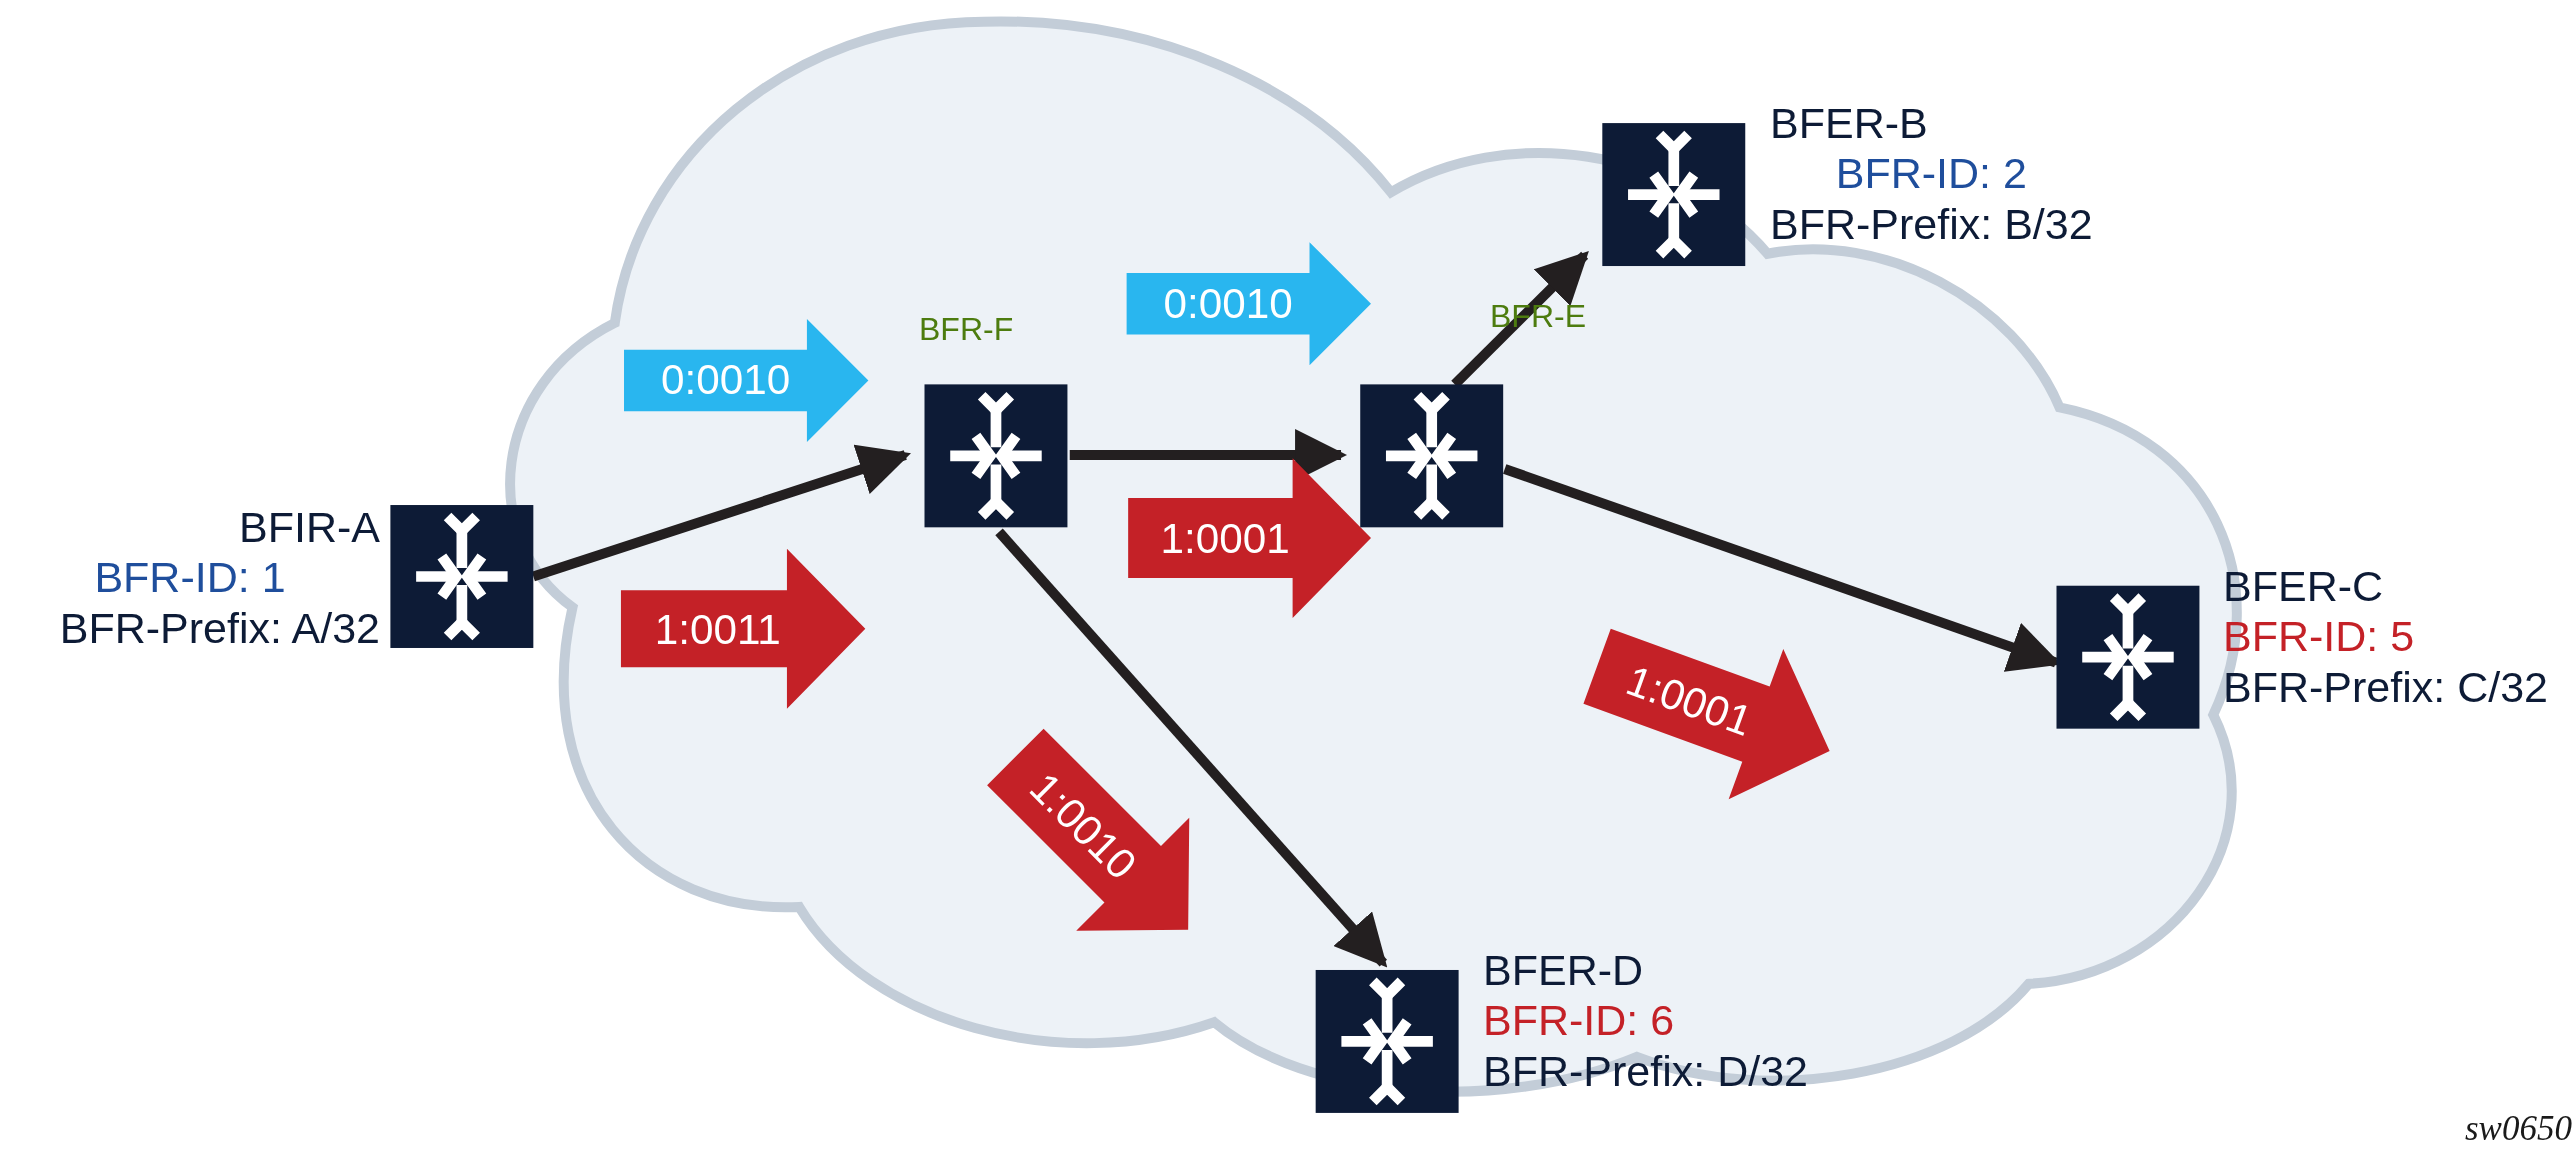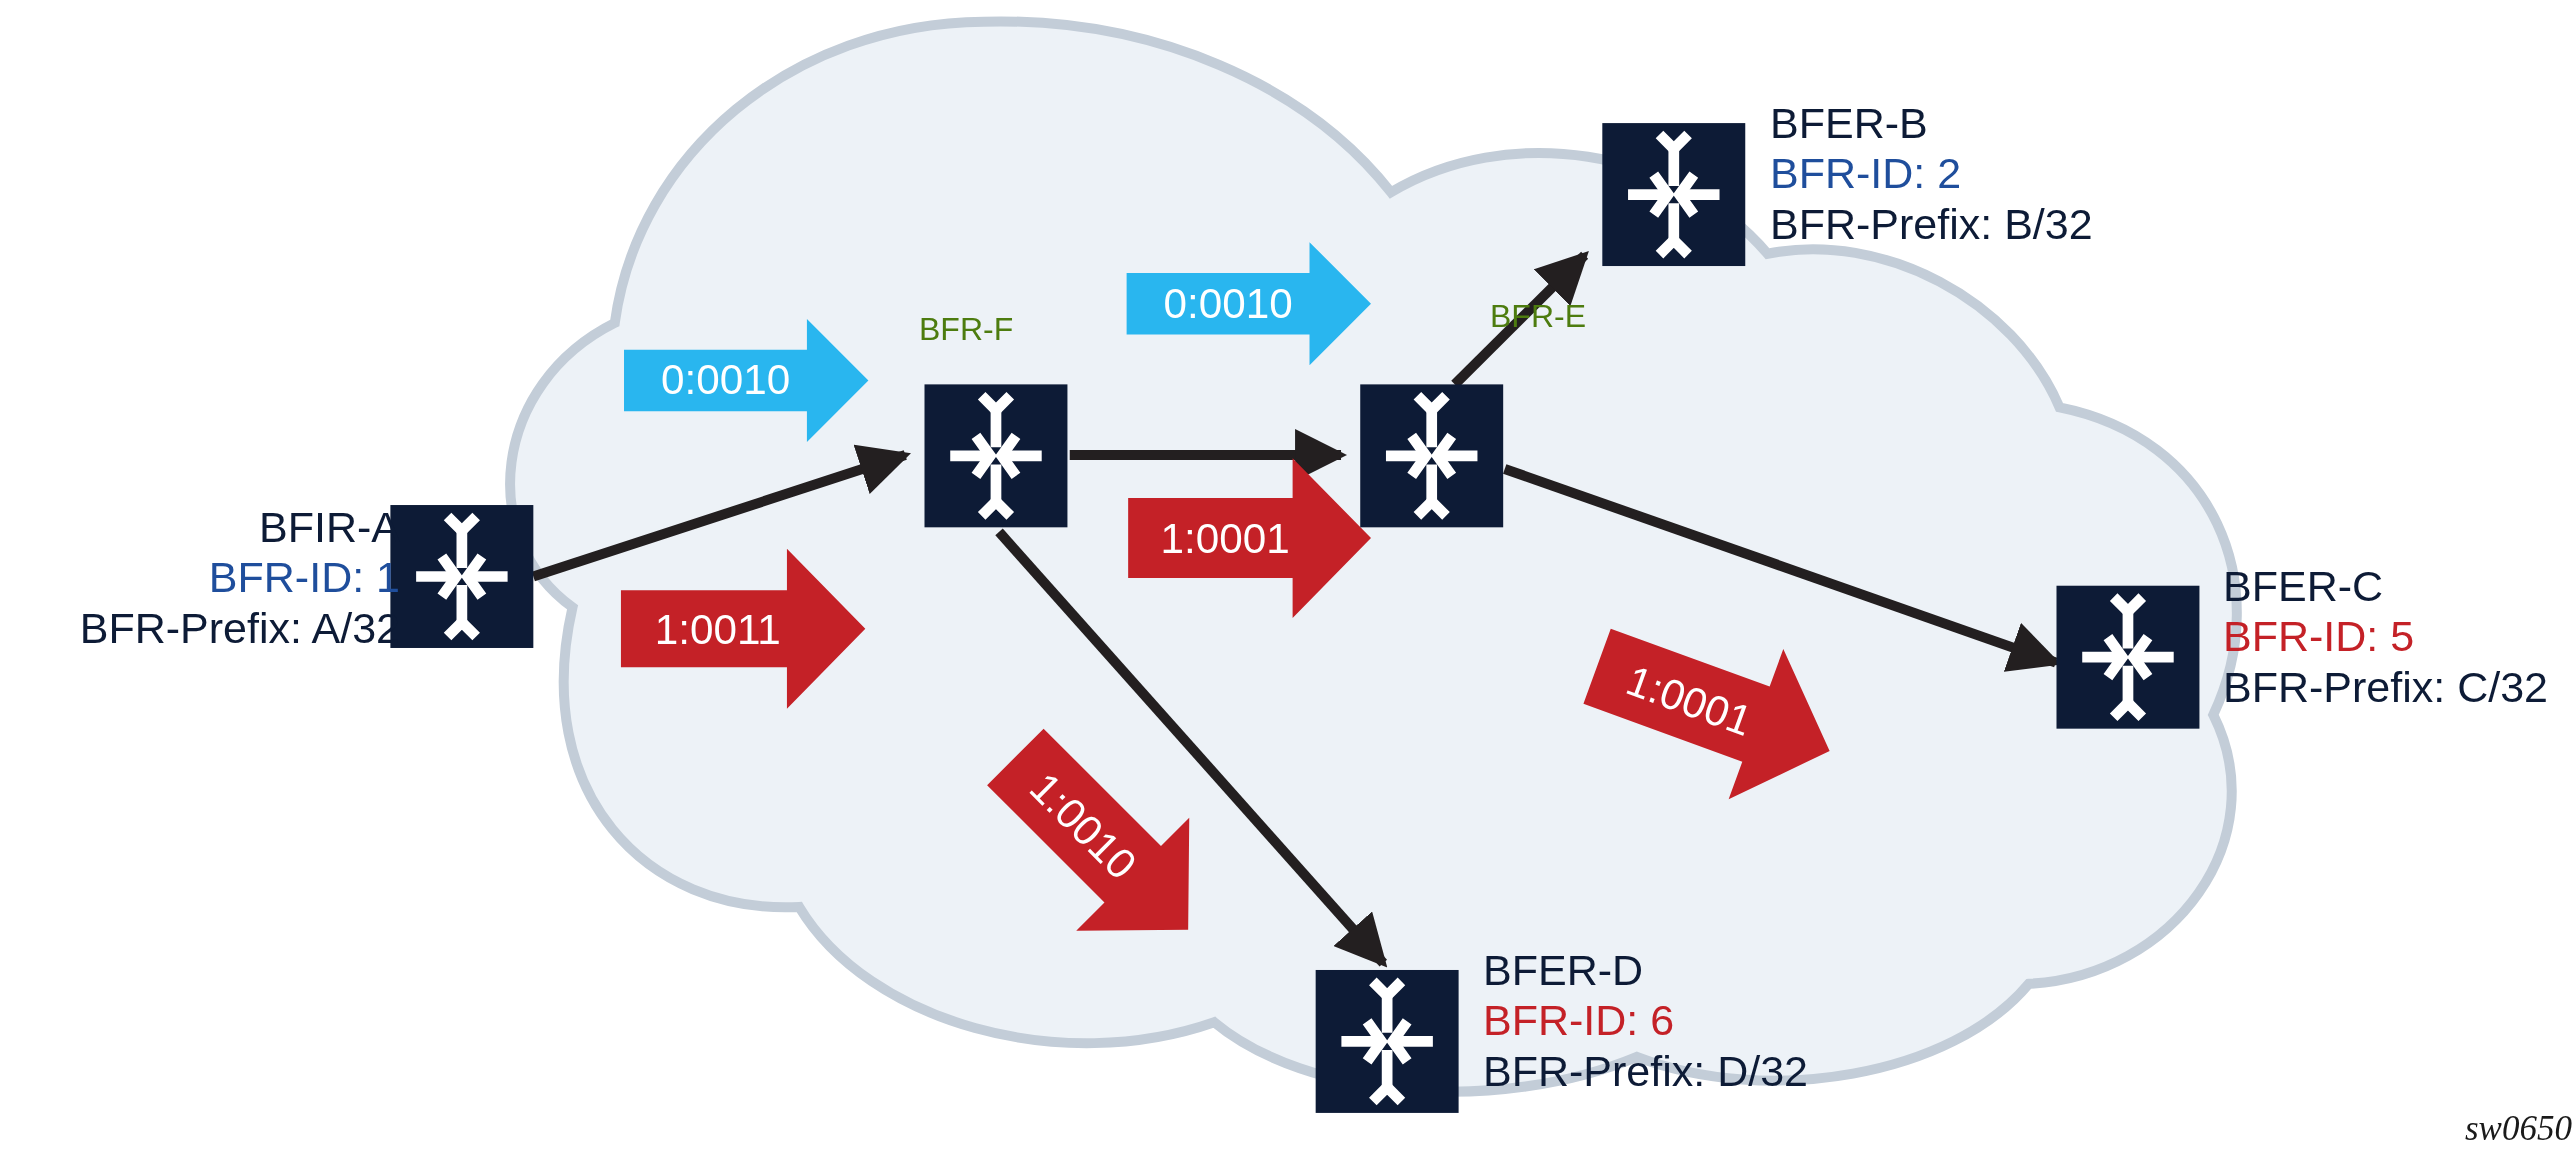--- a/index.html
+++ b/index.html
@@ -23,22 +23,22 @@
   }
   .node-label {
     position: absolute;
     font-family: "Liberation Sans", sans-serif;
     font-size: 43px;
     line-height: 1.17;
     color: #0d1b36;
     white-space: nowrap;
   }
   .node-label .ln { display: block; }
-  .node-label.right-al { text-align: right; margin-left: 20px; }
-  .id-blue { color: #1f4e9c; }
+  .node-label.right-al { text-align: right; }
+  .id-blue { color: #1f4e9c; text-align: center; }
   .id-red  { color: #c42127; }
   .plain-label {
     position: absolute;
     font-family: "Liberation Sans", sans-serif;
     font-size: 32px;
     color: #4d7c0f;
     white-space: nowrap;
   }
   .watermark {
     position: absolute;

